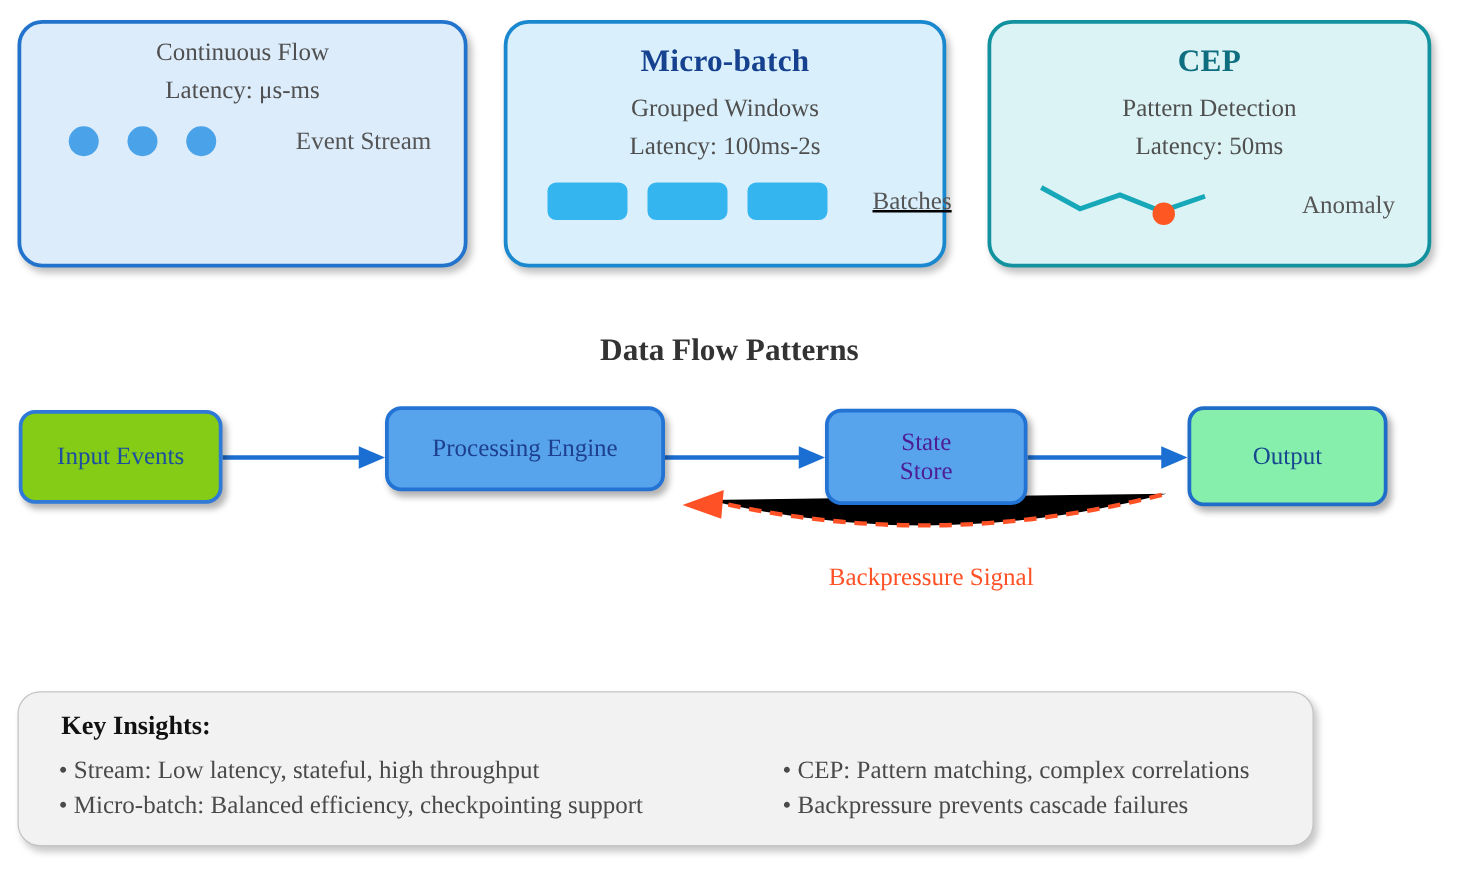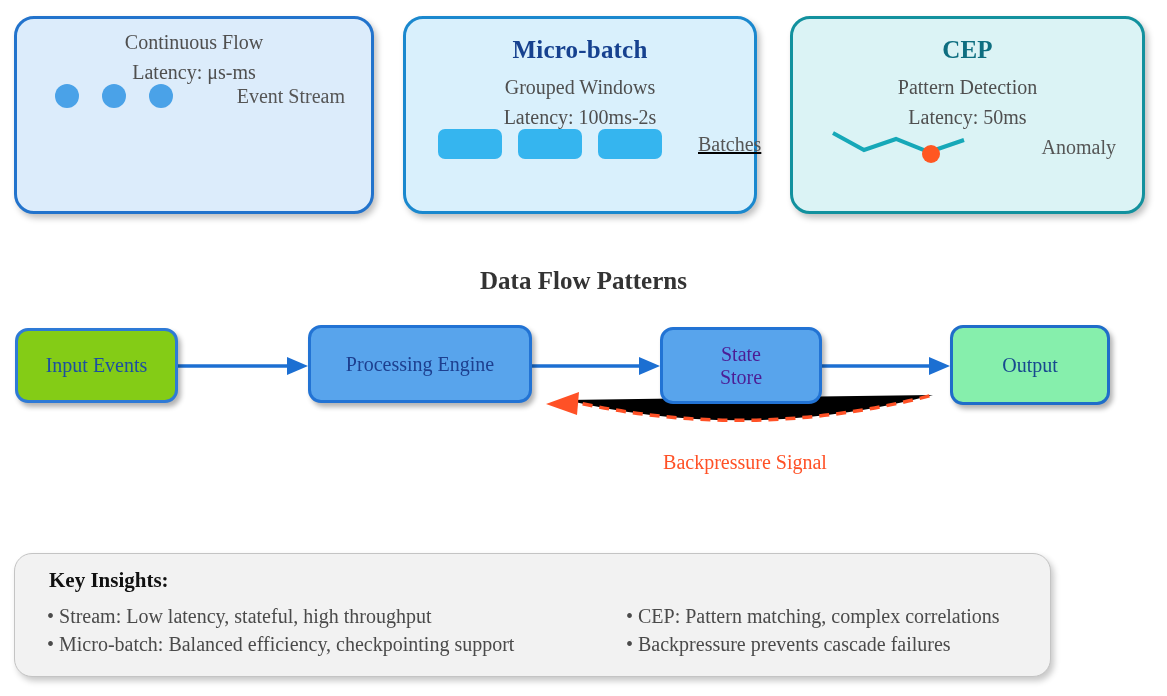--- a/index.html
+++ b/index.html
@@ -12,38 +12,38 @@
         box-shadow:3px 4px 6px rgba(0,0,0,0.25);}
   .card-stream{left:14px;width:360px;background:#dcecfb;border:3px solid #2273cc;}
   .card-micro {left:403px;width:354px;background:#d9f0fc;border:3px solid #1a88ce;}
   .card-cep   {left:790px;width:355px;background:#dbf3f5;border:3px solid #12919e;}
   .card-title{margin-top:17px;font-size:25px;font-weight:bold;letter-spacing:.2px;}
   .card-stream .card-title,.card-micro .card-title{color:#16418f;}
   .card-cep .card-title{color:#0e6e80;}
   .card-line{font-size:20px;color:#4f4f4f;}
   .card-line.first{margin-top:12px;}
   .card-line.second{margin-top:7px;}
-  .icon-row{width:100%;box-sizing:border-box;display:flex;
+  .icon-row{margin-top:17px;width:100%;box-sizing:border-box;display:flex;
             align-items:center;justify-content:space-between;padding:0 26px 0 38px;gap:36px;}
   .card-micro .icon-row{padding:0 26px 0 32px;text-decoration:underline;}
   .icon-label{font-size:20px;color:#555555;}
   .dots{display:flex;gap:23px;align-items:center;}
   .dot{width:24px;height:24px;border-radius:50%;background:#4aa2e8;}
   .batches{display:flex;gap:16px;align-items:center;}
   .batch{width:64px;height:30px;border-radius:7px;background:#35b5ef;}
 
   
   .flow-title{position:absolute;left:0;top:267px;width:1167px;text-align:center;
               font-size:25px;font-weight:bold;color:#333333;}
   .overlay{position:absolute;left:0;top:0;width:1167px;height:696px;pointer-events:none;}
   .flow-node{position:absolute;display:flex;align-items:center;justify-content:center;
              text-align:center;font-size:20px;box-sizing:border-box;border-radius:13px;
              box-shadow:3px 4px 5px rgba(0,0,0,0.3);line-height:1.15;}
   .node-input {left:15px;top:328px;width:163px;height:75px;background:#84cc16;border:3px solid #2e7ad6;color:#1c4fa0;}
-  .node-engine{left:308px;top:325px;width:224px;height:78px;background:#58a4ec;border:3px solid #2273d4;color:#1d3f8f;}
+  .node-engine{left:308px;top:325px;width:224px;height:68px;background:#58a4ec;border:3px solid #2273d4;color:#1d3f8f;}
   .node-state {left:660px;top:327px;width:162px;height:77px;background:#58a4ec;border:3px solid #2273d4;color:#4c1d95;align-items:center;}
   .node-output{left:950px;top:325px;width:160px;height:80px;background:#86efac;border:3px solid #1f6dc9;color:#17488f;}
   .bp-label{position:absolute;left:560px;top:451px;width:370px;text-align:center;
             font-size:20px;color:#ff5126;}
 
   
   .insights{position:absolute;left:14px;top:553px;width:1037px;height:124px;box-sizing:border-box;
             background:#f2f2f2;border:1.5px solid #c4c4c4;border-radius:18px;
             box-shadow:3px 4px 6px rgba(0,0,0,0.22);}
   .insights-heading{position:absolute;left:34px;top:14px;font-size:21px;font-weight:bold;color:#111111;}

